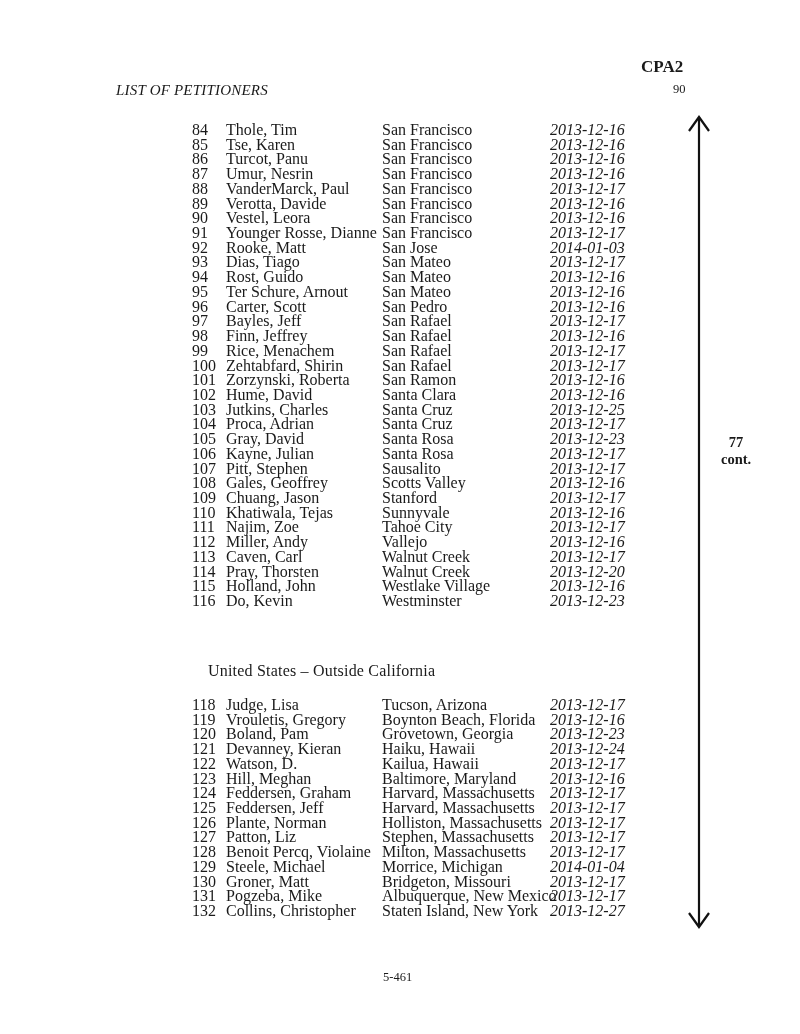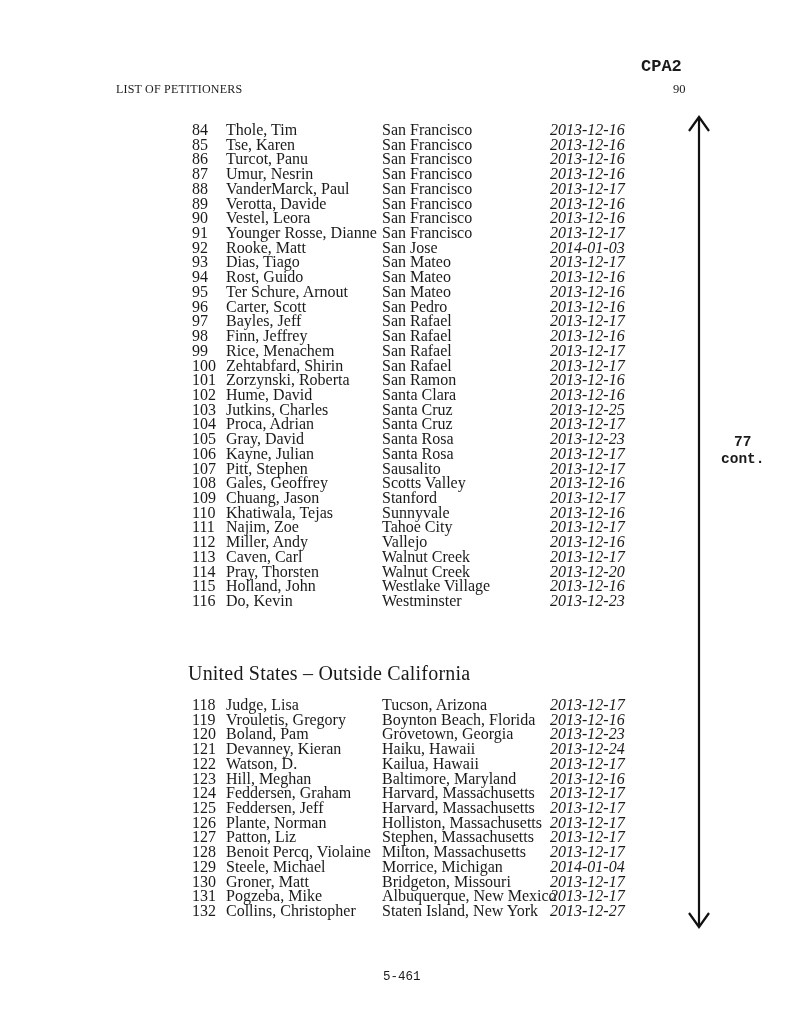--- a/index.html
+++ b/index.html
@@ -1,33 +1,33 @@
 <!DOCTYPE html>
 <html><head>
   <meta charset="utf-8">
   <style>
     html, body { margin: 0; padding: 0; background: #ffffff; }
     body { width: 800px; height: 1034px; position: relative; overflow: hidden; color: #1a1a1a; }
     .lserif { font-family: "Liberation Serif", serif; }
-    .sans { font-family: Liberation Mono, monospace; }
+    .sans { font-family: Liberation Serif, serif; }
 
     .exhibit-label { position: absolute; left: 641px; top: 57px; font-size: 17px; font-weight: bold; }
-    .running-head { position: absolute; left: 116px; top: 82px; font-size: 12px; letter-spacing: 0.2px; }
+    .running-head { position: absolute; left: 116px; top: 82px; font-size: 15px; font-style: italic; letter-spacing: 0.2px; }
     .page-number { position: absolute; left: 673px; top: 82px; font-size: 12.5px; }
 
     .table { position: absolute; left: 192px; width: 430px; font-size: 16px; line-height: 14.72px; }
     .table1 { top: 123px; }
     .table2 { top: 698px; }
     .row { display: flex; height: 14.72px; white-space: nowrap; }
     .c-num { width: 34px; }
     .c-name { width: 156px; }
     .c-city { width: 168px; }
     .c-date { width: 70px; font-style: italic; }
 
-    .section-heading { position: absolute; left: 188px; top: 662px; font-size: 20px; letter-spacing: 0.2px; }
+    .section-heading { position: absolute; left: 208px; top: 662px; font-size: 16px; letter-spacing: 0.2px; }
 
     .arrow-wrap { position: absolute; left: 686px; top: 114px; width: 26px; height: 816px; }
     .arrow-wrap svg { width: 26px; height: 816px; display: block; }
 
     .cont-note { position: absolute; left: 721px; top: 434px; font-size: 14.5px; font-weight: bold; line-height: 17px; text-align: center; }
 
     .footer-page { position: absolute; left: 383px; top: 970px; font-size: 12.5px; }
   </style>
 </head>
 <body>

